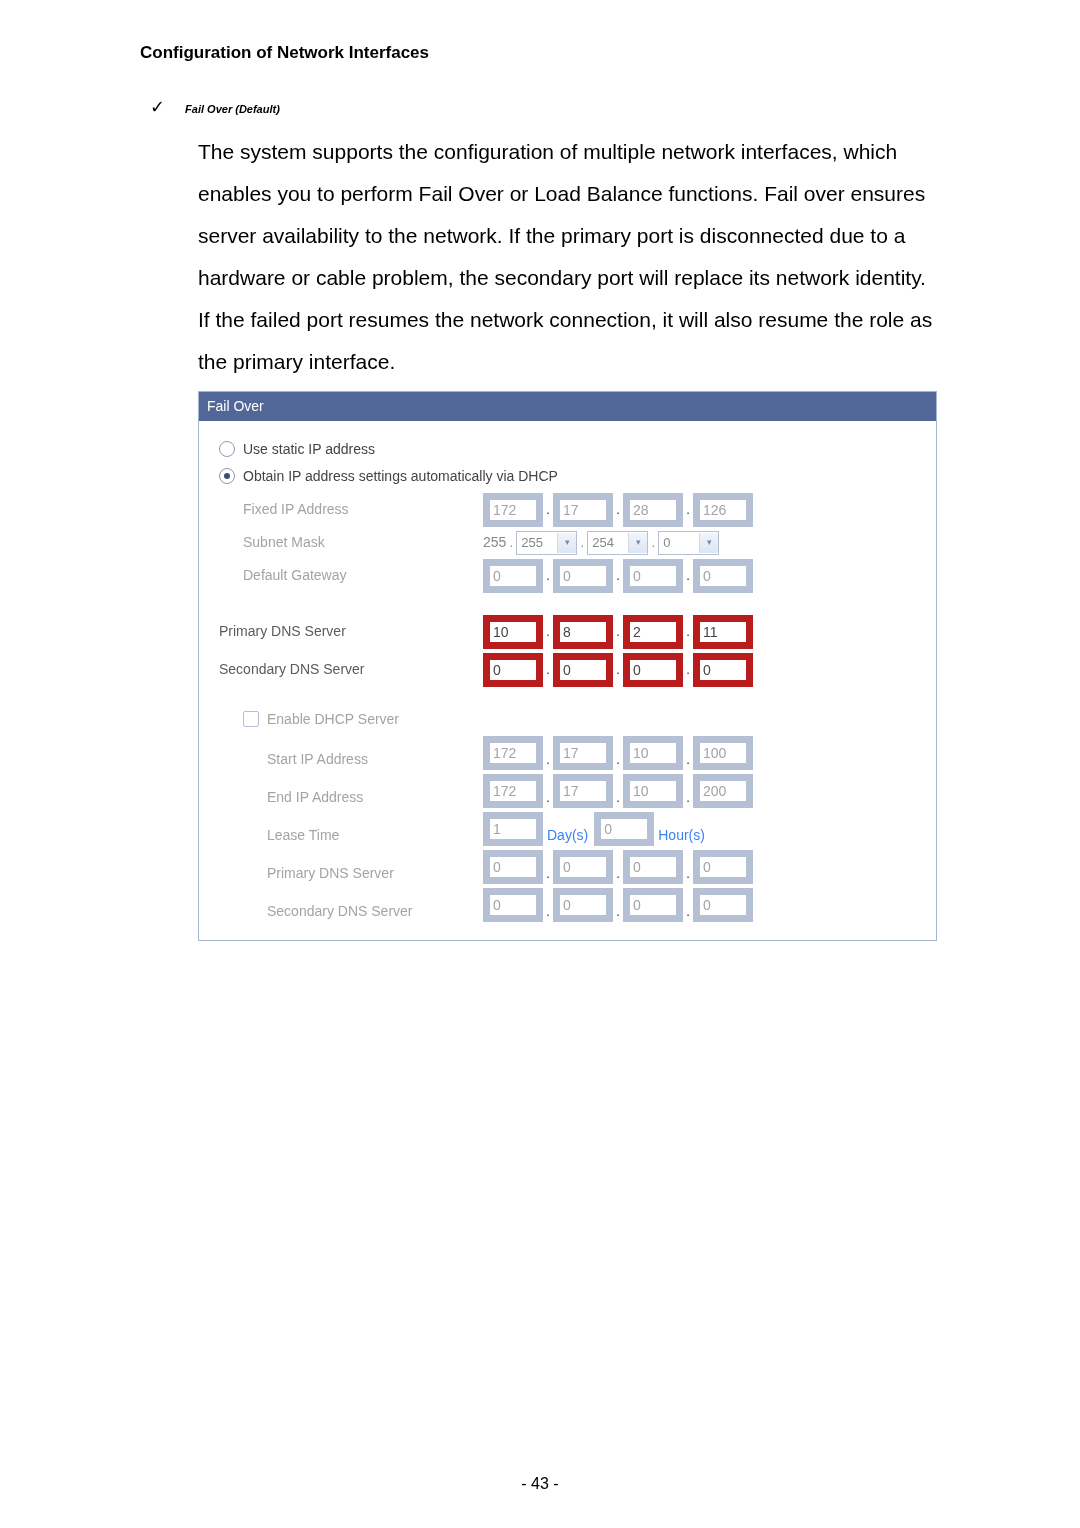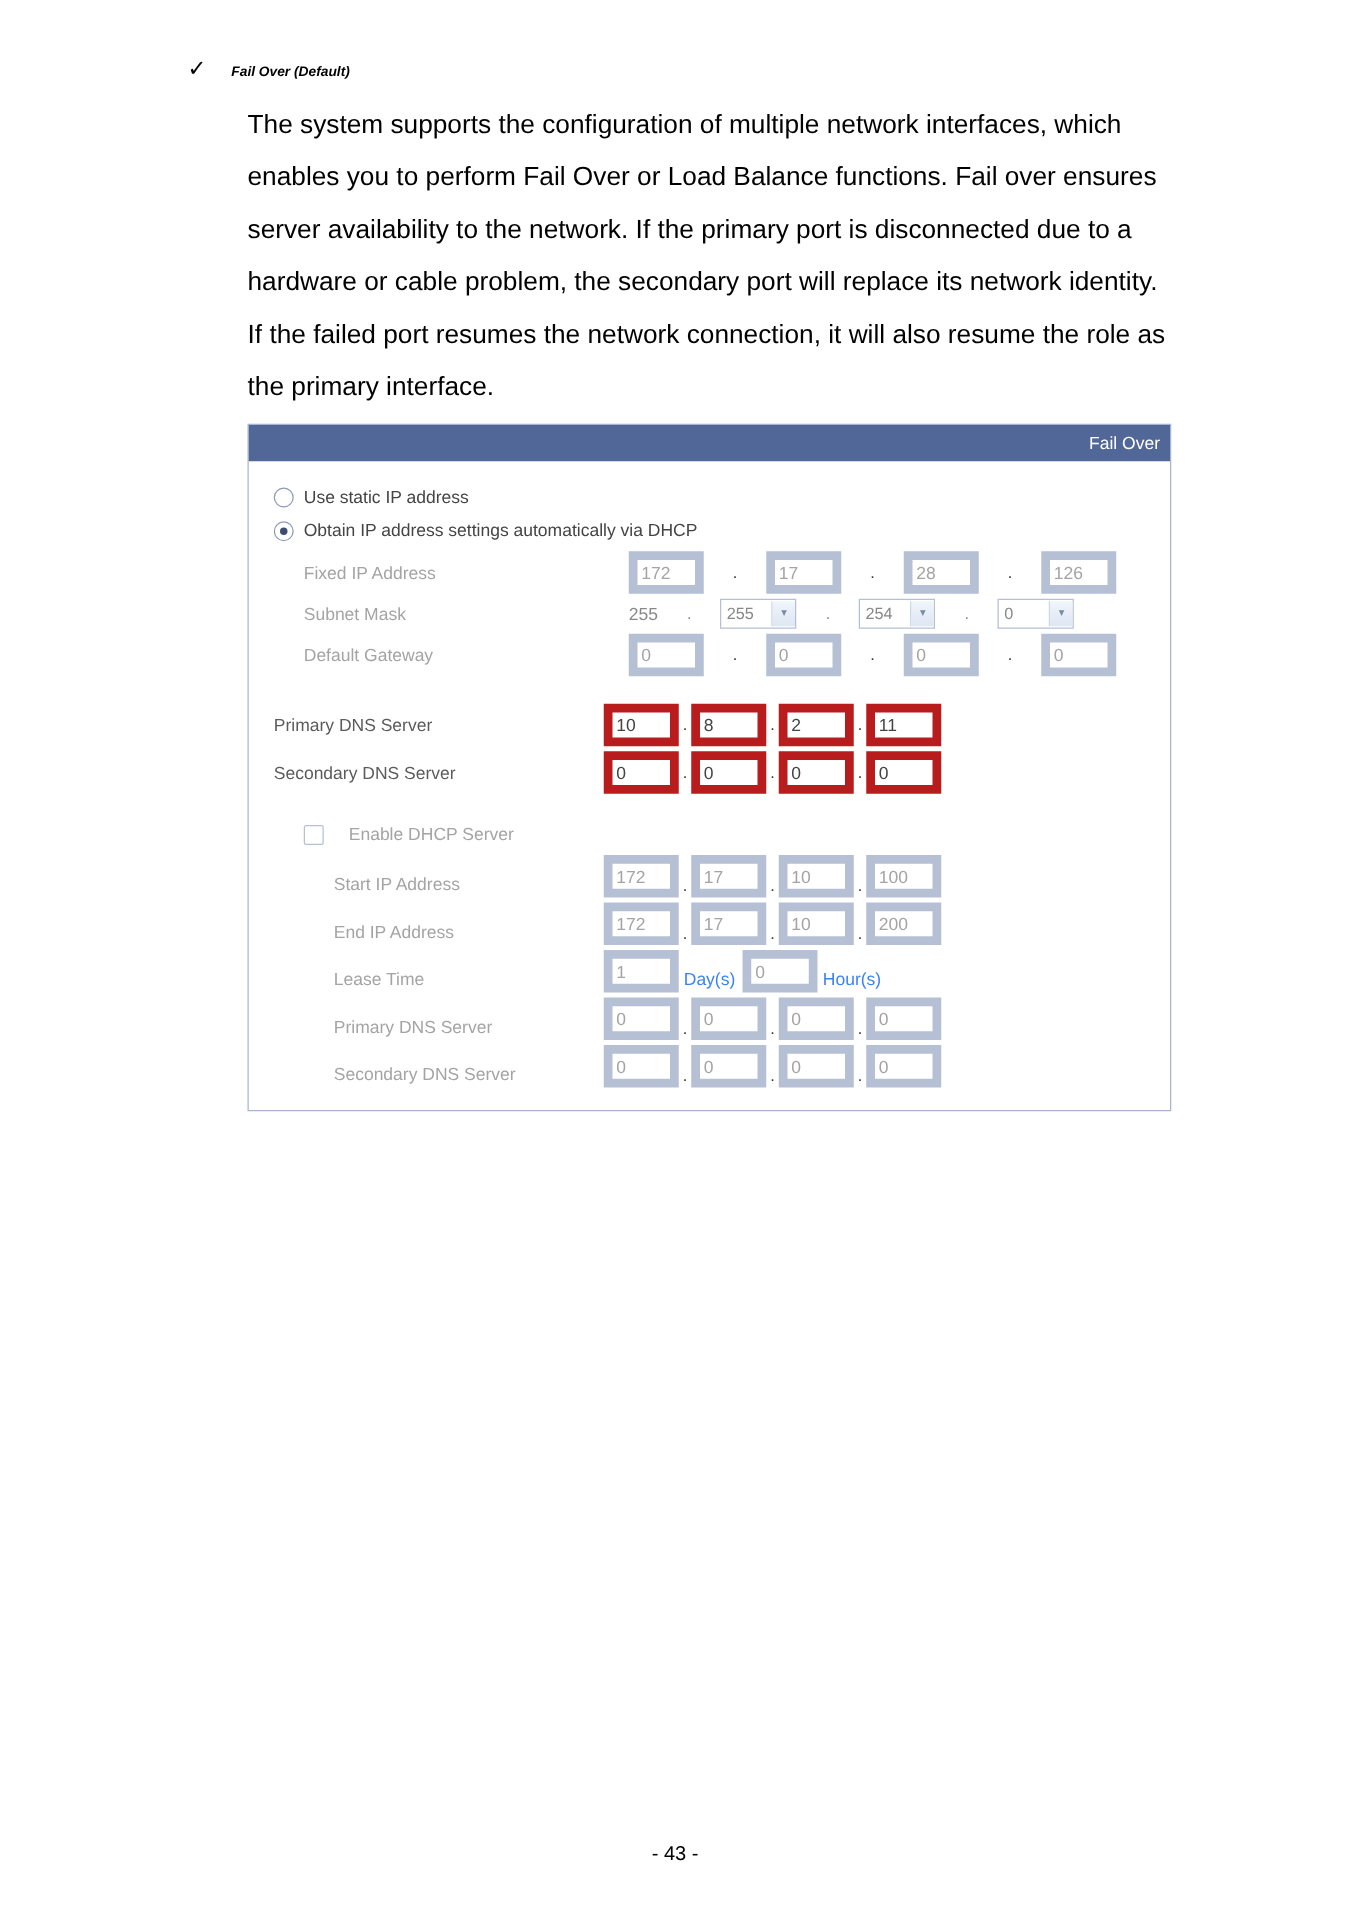--- a/index.html
+++ b/index.html
@@ -48,21 +48,20 @@
     border: 1px solid #a7b6cf;
     background: #fff;
     width: 737px;
   }
   .panel-header {
     background: #506797;
     color: #fff;
     font-size: 14px;
     padding: 4px 8px;
     font-family: Arial, sans-serif;
-    text-align: right;
   }
   .panel-body {
     padding: 18px 4px 14px 20px;
     font-family: Arial, sans-serif;
     font-size: 14px;
     color: #444;
   }
   .radio-row, .check-row {
     display: flex;
     align-items: center;
@@ -145,37 +144,38 @@
     height: 20px;
     border-left: 1px solid #d0d8e6;
     background: linear-gradient(#f1f5fb,#dde6f3);
     display: inline-flex;
     align-items: center;
     justify-content: center;
     font-size: 9px;
     color: #7b8aa6;
   }
   .section-gap { height: 18px; }
-  .indent1 { padding-left: 24px; gap: 20px; }
+  .indent1 { padding-left: 24px; }
   .indent2 { padding-left: 48px; align-items: flex-end; }
   .footer {
     position: absolute;
     bottom: 32px;
     left: 0;
     width: 100%;
     text-align: center;
     font-size: 16px;
   }
   .word-after { display:inline-block; margin-left:4px; color:#3b82f6;}
 </style>
 </head>
 <body>
 
 <div class="page">
 
+  <div class="heading">Configuration of Network Interfaces</div>
 
   <div class="sub-row">
     <span class="check">✓</span>
     <span class="subheading">Fail Over (Default)</span>
   </div>
 
   <div class="body-text">The system supports the configuration of multiple network interfaces, which enables you to perform Fail Over or Load Balance functions.  Fail over ensures server availability to the network.  If the primary port is disconnected due to a hardware or cable problem, the secondary port will replace its network identity.  If the failed port resumes the network connection, it will also resume the role as the primary interface.</div>
 
   <div class="panel">
     <div class="panel-header">Fail Over</div>

